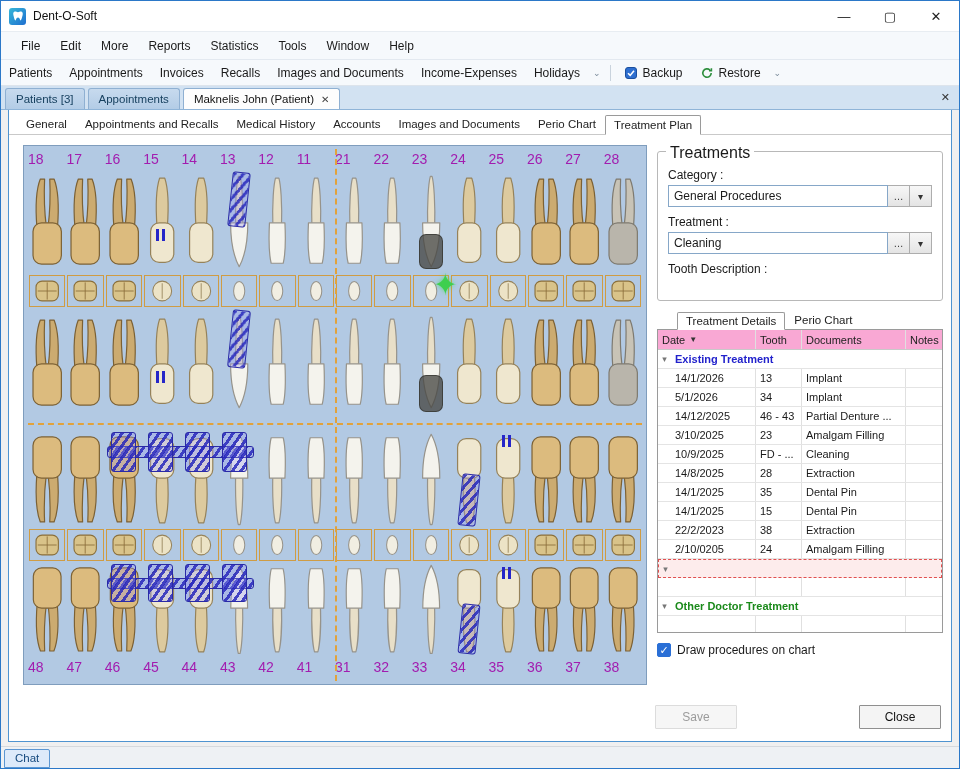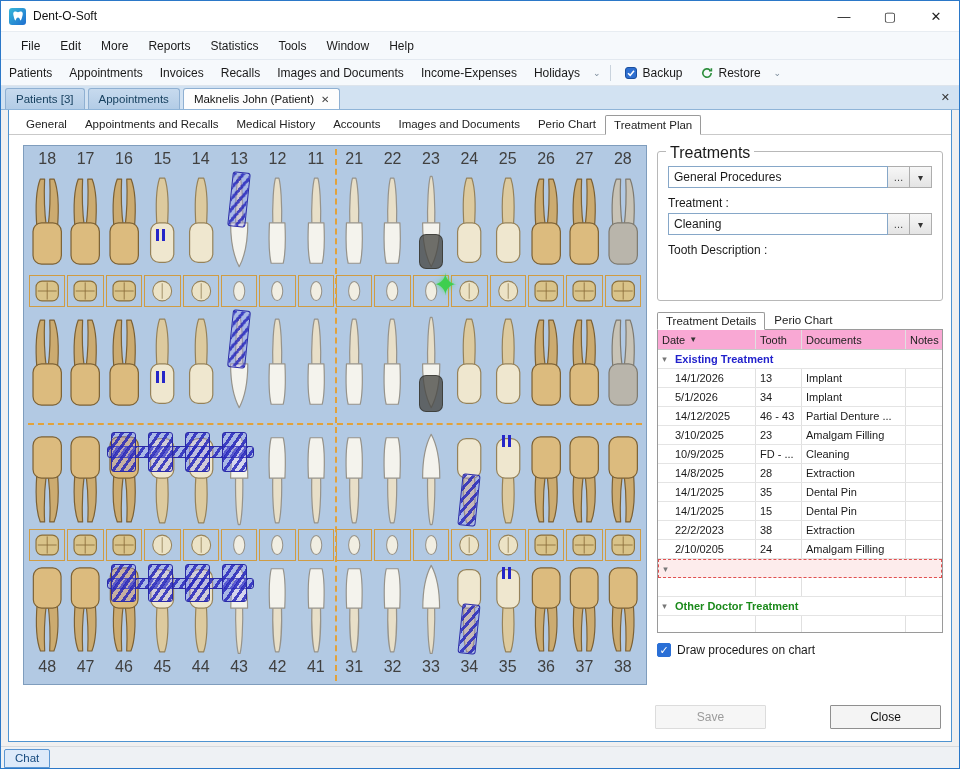--- a/index.html
+++ b/index.html
@@ -34,21 +34,21 @@
   .main{flex:1;margin:0 7px 4px 7px;background:#fff;border:1px solid #4f94d0;border-top:none;display:flex;flex-direction:column;min-height:0;}
   .subtabs{height:25px;display:flex;align-items:flex-end;padding:4px 4px 0 8px;border-bottom:1px solid #c9c9c9;flex:0 0 auto;}
   .subtab{padding:3px 8px;font-size:11.5px;color:#222;border:1px solid transparent;white-space:nowrap;}
   .subtab.active{border:1px solid #9a9a9a;border-bottom:1px solid #fff;background:#fff;border-radius:2px 2px 0 0;position:relative;top:1px;}
   .content{flex:1;display:flex;padding:10px 8px 0 14px;gap:10px;min-height:0;}
 
   
   .chart{width:624px;height:540px;flex:0 0 auto;background:#b2c9e3;border:1px solid #7f9dbd;position:relative;display:flex;flex-direction:column;padding:3px 4px;}
   .num-row,.tooth-row,.occ-row{display:flex;position:relative;flex:0 0 auto;}
   .num-row{height:20px;align-items:center;}
-  .num-cell{flex:1;text-align:center;font-size:16px;color:#404040;}
+  .num-cell{flex:1;font-size:14px;color:#a21caf;}
   #u1{height:106px;} #u3{height:112px;} #l1{height:100px;} #l3{height:96px;}
   .tooth-row .cell{flex:1;padding:1px 2px;}
   .tooth-row .cell svg{display:block;width:100%;height:100%;}
   .occ-row{height:32px;}
   .occ-cell{flex:1;margin:0 1px;border:1px solid #cf9c44;display:flex;}
   .occ-cell svg{display:block;width:100%;height:100%;}
   .mid-gap{height:10px;display:flex;align-items:center;flex:0 0 auto;}
   .hline{flex:1;border-top:2px dashed #e2a23b;}
   .vline{position:absolute;left:50%;top:3px;bottom:3px;border-left:2px dashed #e2a23b;z-index:3;}
   .ov{position:absolute;z-index:4;}
@@ -59,41 +59,41 @@
   .marker{z-index:6;line-height:1;font-size:30px;text-shadow:0 0 5px rgba(70,220,90,.85);}
 
   
   .right{flex:1;display:flex;flex-direction:column;min-width:0;}
   .groupbox{position:relative;border:1px solid #b8b8b8;border-radius:3px;padding:14px 10px 8px 10px;height:150px;margin-top:6px;flex:0 0 auto;}
   .gb-label{position:absolute;top:-8px;left:8px;background:#fff;padding:0 4px;font-size:16px;}
   .fld-label{font-size:12px;margin:2px 0 3px;}
   .combo{display:flex;height:22px;margin-bottom:8px;}
   .combo-text{flex:1;border:1px solid #86a7c8;background:#fff;display:flex;align-items:center;padding:0 5px;overflow:hidden;white-space:nowrap;}
   .combo-btn{width:22px;border:1px solid #adadad;border-left:none;background:linear-gradient(#f7f7f7,#e4e4e4);display:flex;align-items:center;justify-content:center;font-size:10px;color:#333;}
-  .det-tabs{display:flex;align-items:flex-end;height:20px;margin-top:8px;flex:0 0 auto;}
+  .det-tabs{display:flex;align-items:flex-end;height:20px;margin-top:8px;flex:0 0 auto;margin-left:20px;}
   .det-tab{font-size:11.5px;padding:2px 8px;color:#222;border:1px solid transparent;white-space:nowrap;}
   .det-tab.active{border:1px solid #9a9a9a;border-bottom-color:#fff;background:#fff;border-radius:2px 2px 0 0;position:relative;top:1px;}
   .det-table{border:1px solid #9a9a9a;height:304px;overflow:hidden;background:#fff;font-size:11px;flex:0 0 auto;}
   .trow{display:flex;height:19px;border-bottom:1px solid #e4e4e4;align-items:stretch;}
   .thead{height:20px;background:#f9a8d4;border-bottom:1px solid #c9c9c9;color:#222;}
   .tcell{display:flex;align-items:center;padding:0 4px;border-right:1px solid #e0e0e0;overflow:hidden;white-space:nowrap;}
   .w-gut{width:13px;padding:0;justify-content:center;border-right:none;}
   .w-hdate{width:98px;} .w-date{width:85px;} .w-tooth{width:46px;} .w-proc{width:104px;}
   .w-notes{flex:1;border-right:none;}
   .sort{margin-left:4px;font-size:8px;color:#333;}
   .exp{color:#777;font-size:9px;}
   .group-row .label{font-weight:bold;flex:1;border-right:none;}
   .g-existing{color:#2222cc;} .g-recommended{color:#e03030;} .g-other{color:#1b8a1b;}
   .row-selected{background:#fdecec;border:1px dashed #e05050;border-bottom:1px dashed #e05050;}
   .chk-row{display:flex;align-items:center;gap:6px;margin-top:10px;font-size:12px;}
   .chk{width:14px;height:14px;background:#2a6fd6;border:1px solid #2a6fd6;border-radius:2px;color:#fff;font-size:11px;display:flex;align-items:center;justify-content:center;line-height:1;}
 
   
   .footer{height:44px;position:relative;flex:0 0 auto;}
-  .btn{position:absolute;top:8px;width:111px;height:24px;font-size:12px;font-family:inherit;border:1px solid #8f8f8f;background:#f4f4f4;color:#111;border-radius:1px;}
+  .btn{position:absolute;top:8px;width:82px;height:24px;font-size:12px;font-family:inherit;border:1px solid #8f8f8f;background:#f4f4f4;color:#111;border-radius:1px;}
   .btn.save{left:646px;border-color:#dcdcdc;background:#f6f6f6;color:#9b9b9b;}
   .btn.closeb{right:10px;}
   .statusbar{height:22px;background:#eef1f4;border-top:1px solid #d5d9dd;display:flex;align-items:flex-end;padding-left:3px;flex:0 0 auto;}
   .chat-tab{border:1px solid #5b96d2;background:#ddeafa;color:#15497e;font-size:11.5px;padding:2px 10px 3px;border-radius:2px 2px 0 0;}
 </style>
 </head>
 <body>
 
 <div class="win">
 
@@ -1239,20 +1239,21 @@
             <div class="num-cell">36</div>
             <div class="num-cell">37</div>
             <div class="num-cell">38</div>
           </div>
         <div class="vline"></div>
       </div>
 
       <div class="right">
         <div class="groupbox">
           <span class="gb-label">Treatments</span>
+          <div class="fld-label">Category :</div>
           <div class="combo">
             <div class="combo-text">General Procedures</div>
             <div class="combo-btn">…</div>
             <div class="combo-btn">▾</div>
           </div>
           <div class="fld-label">Treatment :</div>
           <div class="combo">
             <div class="combo-text">Cleaning</div>
             <div class="combo-btn">…</div>
             <div class="combo-btn">▾</div>

